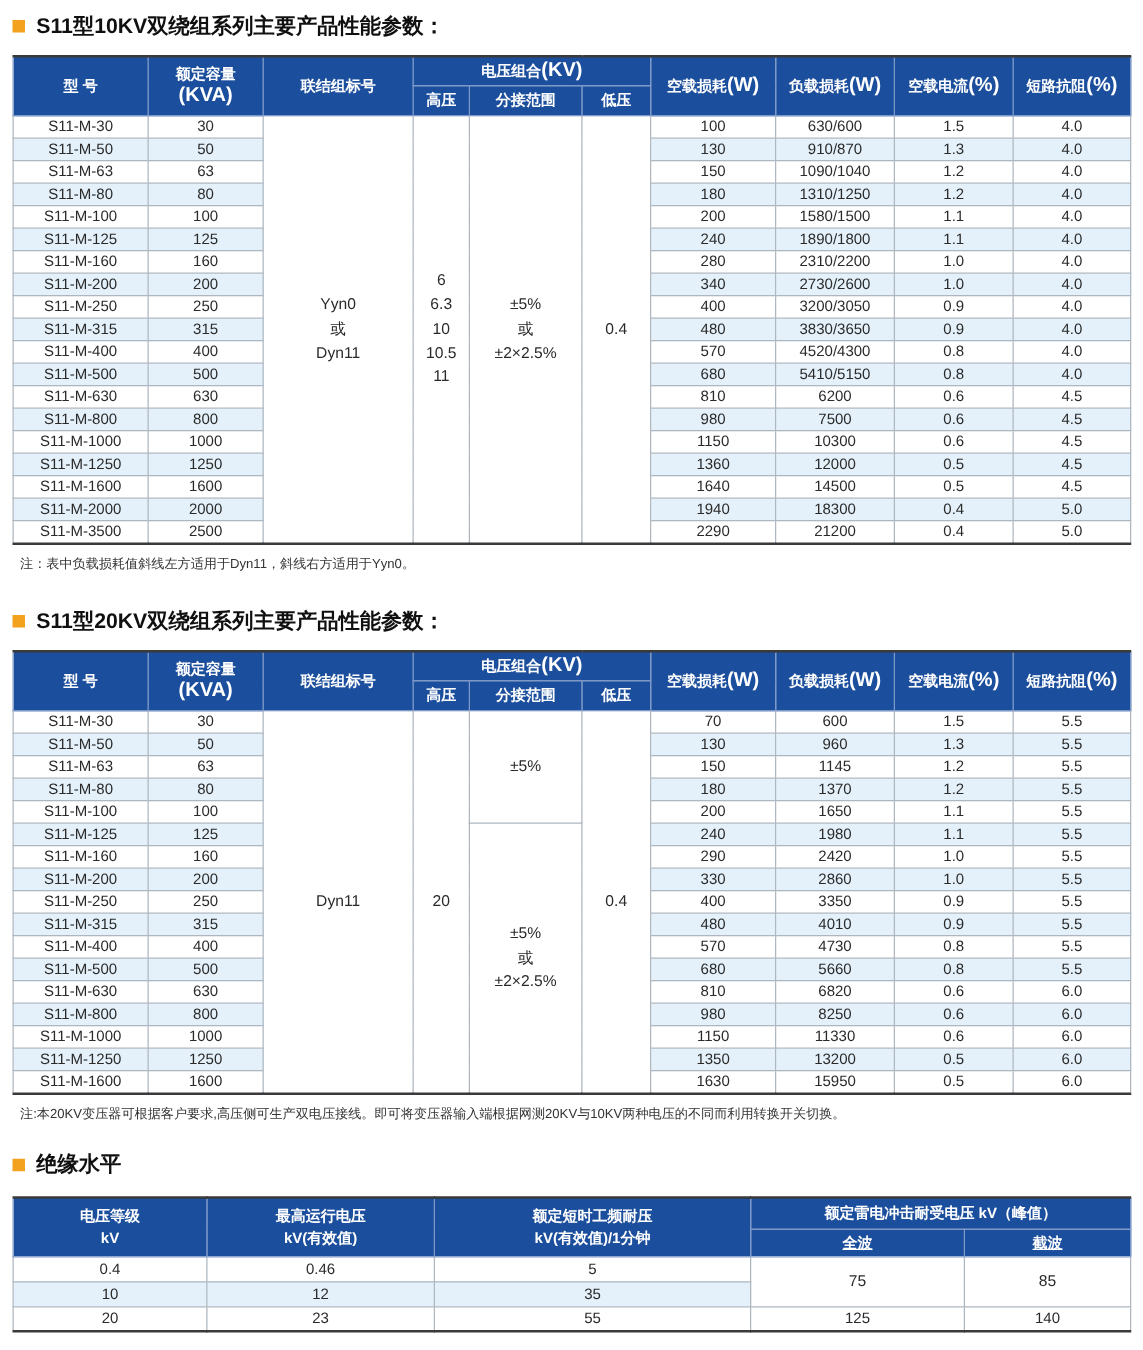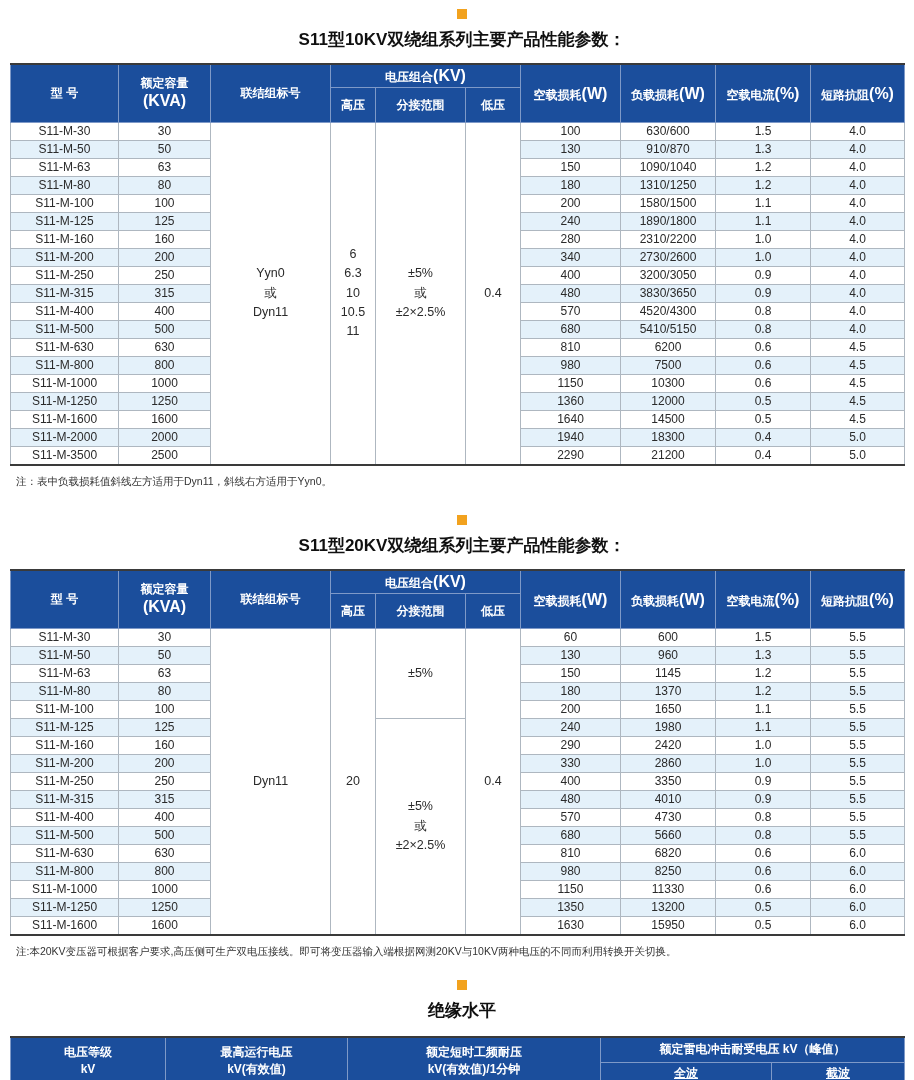--- a/index.html
+++ b/index.html
@@ -5,38 +5,38 @@
   * { box-sizing: border-box; }
   html, body { margin: 0; padding: 0; }
   body {
     width: 914px; height: 1080px; overflow: hidden;
     background: #ffffff;
     font-family: "Liberation Sans", sans-serif;
     color: #222;
   }
   .section-title {
     display: flex; align-items: center; gap: 9px;
-    margin: 0 0 0 10px; font-size: 17px; font-weight: bold; color: #101010; flex-direction: column;
+    margin: 0 0 0 10px; font-size: 17px; font-weight: bold; color: #101010;
   }
   .bullet { width: 10px; height: 10px; background: #f2a21e; flex: 0 0 auto; }
   #title1 { padding-top: 9px; }
   #title2 { margin-top: 27px; }
   #title3 { margin-top: 22px; text-align: right; }
 
   table.spec-table {
     border-collapse: collapse; table-layout: fixed;
     margin: 12px 0 0 10px; width: 894px;
     border-top: 2px solid #3a3a3a; border-bottom: 2px solid #3a3a3a;
   }
   .spec-table th {
     background: #1b4e9c; color: #ffffff; font-size: 12px; font-weight: bold;
     border: 1px solid #7e99c8; padding: 1px 0; line-height: 1.25;
   }
   .spec-table thead tr.group-row th { height: 23px; }
-  .spec-table thead tr.sub-row th { height: 35px; }
+  .spec-table thead tr.sub-row th { height: 24px; }
   .spec-table td {
     font-size: 12px; text-align: center; color: #2a2a2a;
     border: 1px solid #aeb7c0; padding: 0; line-height: 1.1;
   }
   #table-10kv td { height: 18px; }
   #table-20kv td { height: 18px; }
   tr.stripe td { background: #e4f1fa; }
   .spec-table td.merged { background: #ffffff; line-height: 1.55; font-size: 12.5px; }
   .unit { font-size: 16px; font-weight: bold; }
   .note {
@@ -310,21 +310,21 @@
     </tr>
   </thead>
   <tbody id="t2-body">
       <tr>
         <td>S11-M-30</td>
         <td>30</td>
         <td rowspan="17" class="merged">Dyn11</td>
         <td rowspan="17" class="merged">20</td>
         <td rowspan="5" class="merged">±5%</td>
         <td rowspan="17" class="merged">0.4</td>
-        <td>60</td>
+        <td>70</td>
         <td>600</td>
         <td>1.5</td>
         <td>5.5</td>
       </tr>
       <tr class="stripe">
         <td>S11-M-50</td>
         <td>50</td>
         <td>130</td>
         <td>960</td>
         <td>1.3</td>

